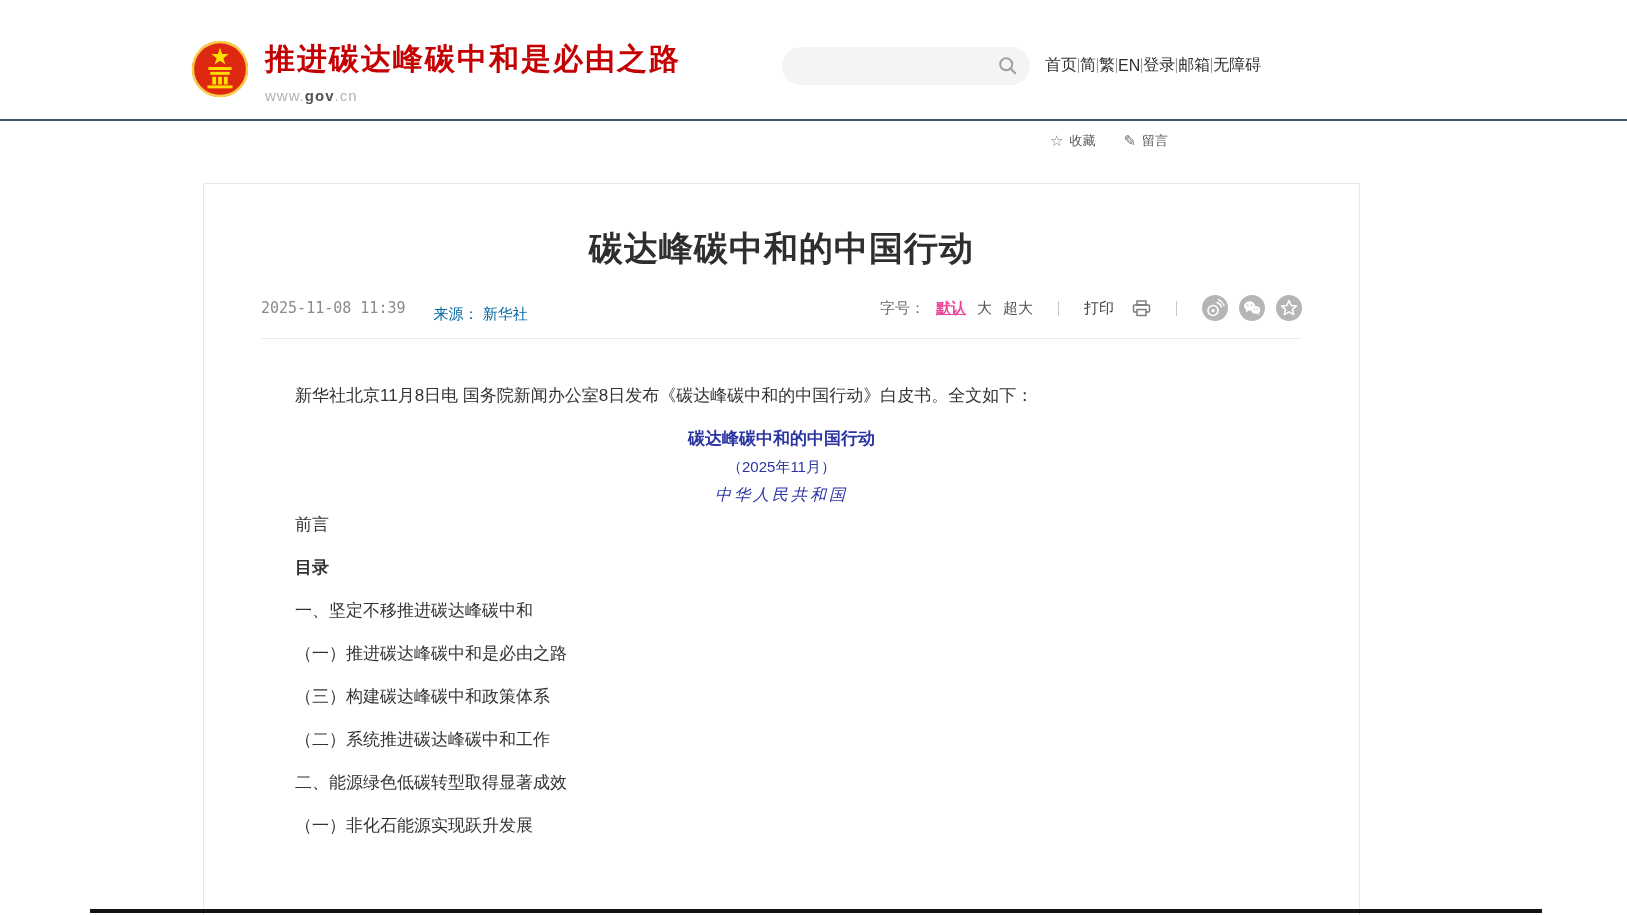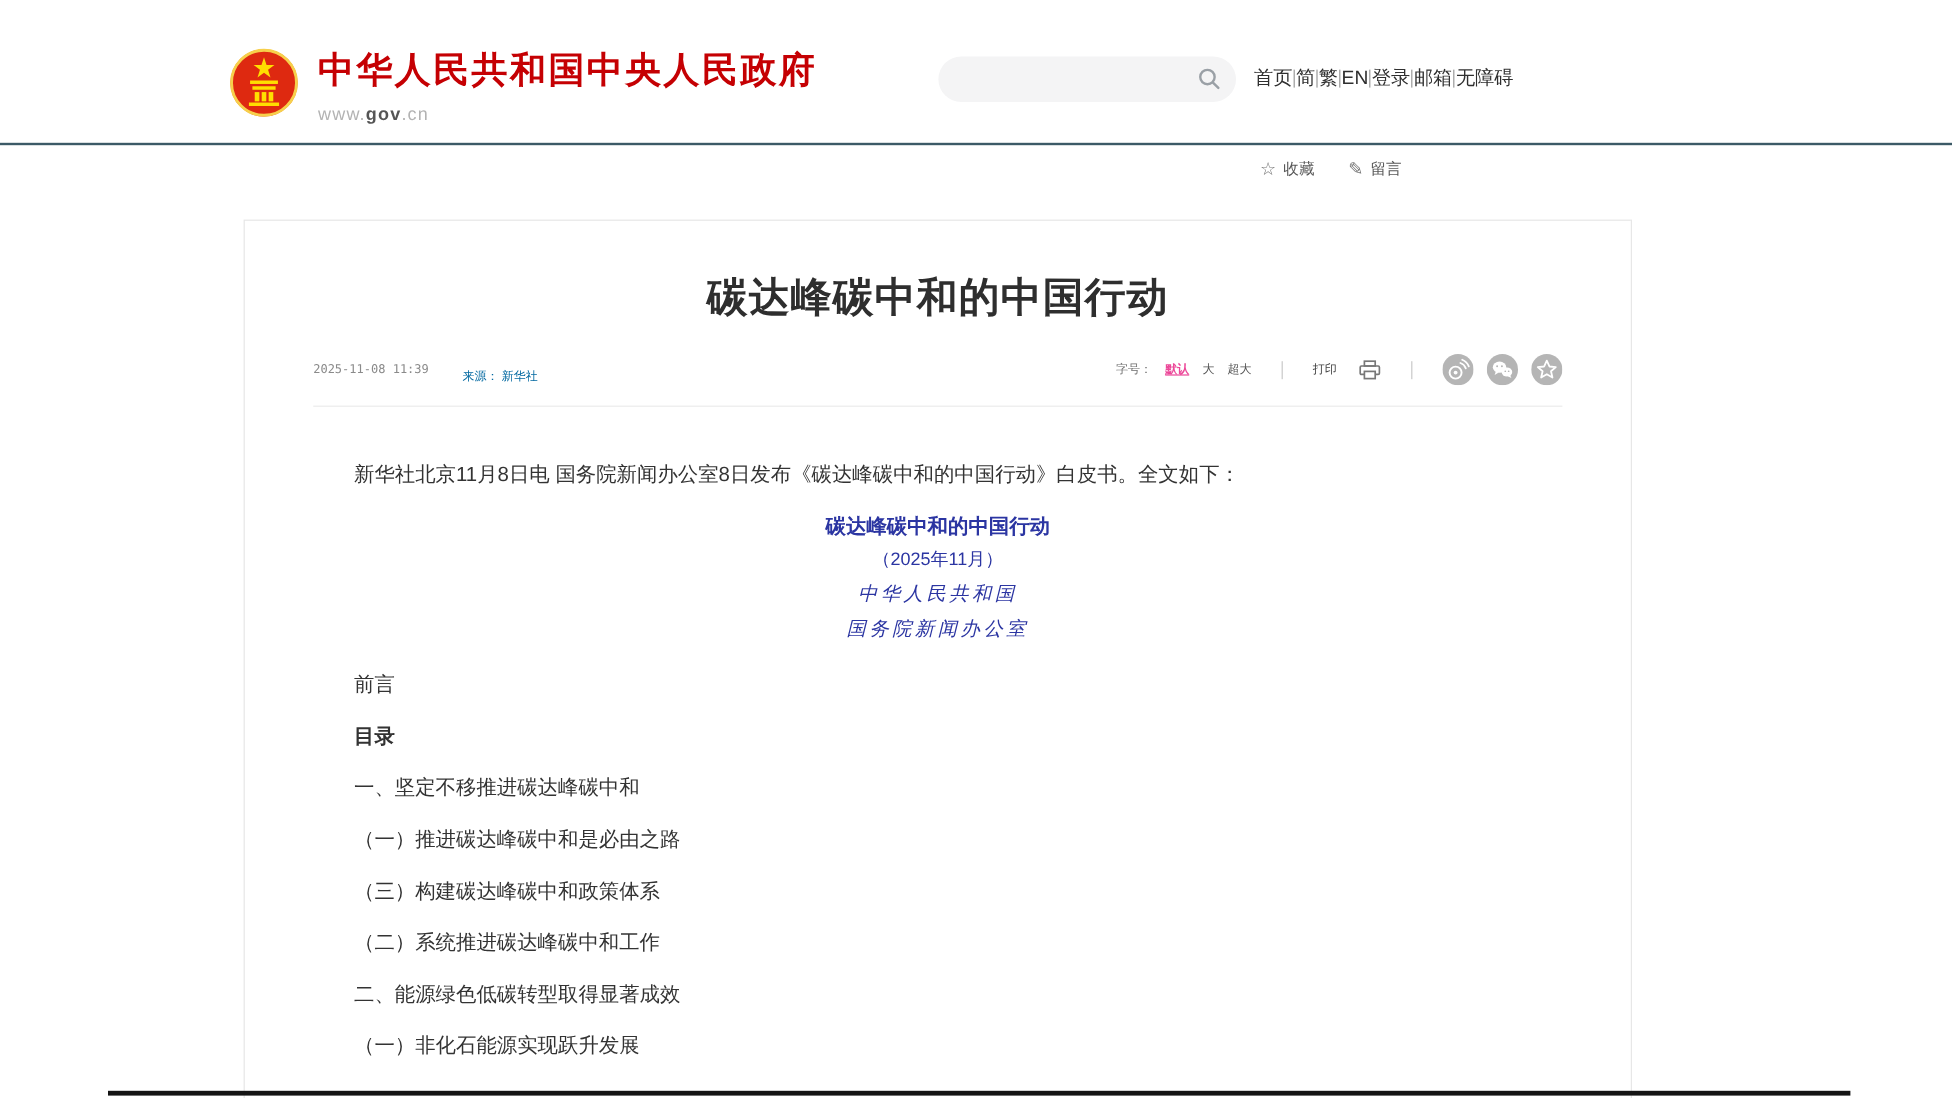--- a/index.html
+++ b/index.html
@@ -54,21 +54,21 @@
     position:absolute; left:203px; top:183px; width:1157px; height:900px;
     border:1px solid #e7e7e7; background:#fff; padding:0 57px;
   }
   .article-title {
     margin:44px 0 0; text-align:center; font-size:34px; line-height:40px;
     color:#2e2e2e; font-weight:600; letter-spacing:1px;
   }
 
   .meta-row {
     margin-top:30px; display:flex; justify-content:space-between;
-    height:20px; font-size:10px; color:#7d7d7d;
+    height:20px; font-size:15px; color:#7d7d7d;
   }
   .meta-left { display:flex; align-items:center; gap:28px; }
   .meta-date { font-family:"DejaVu Sans Mono","Liberation Mono",monospace; color:#8a8a8a; }
   .meta-source { color:#0369a1;margin-top:12px; }
   .meta-right { display:flex; align-items:center; gap:11px; }
   .fs-label { color:#6d6d6d; }
   .fs-default { color:#ec4899; font-weight:bold; text-decoration:underline; cursor:pointer; }
   .fs-opt { color:#555; cursor:pointer; }
   .vsep { width:1px; height:15px; background:#c9c9c9; margin:0 14px; }
   .print-link { display:flex; align-items:center; gap:18px; color:#444; cursor:pointer; }
@@ -103,21 +103,21 @@
       <circle cx="30" cy="30" r="28" fill="none" stroke="#f7d04b" stroke-width="2.5"></circle>
       <polygon fill="#ffde00" points="30,8 32.2,14.6 39,14.6 33.5,18.8 35.6,25.4 30,21.4 24.4,25.4 26.5,18.8 21,14.6 27.8,14.6"></polygon>
       <rect x="18" y="28" width="24" height="3" fill="#ffde00"></rect>
       <rect x="20" y="33" width="20" height="3" fill="#ffde00"></rect>
       <rect x="22" y="38" width="4" height="8" fill="#ffde00"></rect>
       <rect x="28" y="38" width="4" height="8" fill="#ffde00"></rect>
       <rect x="34" y="38" width="4" height="8" fill="#ffde00"></rect>
       <rect x="17" y="47" width="26" height="3" fill="#ffde00"></rect>
     </svg>
     <div>
-      <div class="site-title">中华人民共和国中央人民政府</div>
+      <div class="site-title">推进碳达峰碳中和是必由之路</div>
       <div class="site-url"><span>www.</span><span class="gov">gov</span><span>.cn</span></div>
     </div>
   </div>
 
   <div class="search-box">
     <input class="search-input" type="text" value="" style="">
     <svg class="magnifier-icon" viewBox="0 0 20 20">
       <circle cx="8.2" cy="8.2" r="6" fill="none" stroke="#9aa0a6" stroke-width="2"></circle>
       <line x1="12.8" y1="12.8" x2="17.3" y2="17.3" stroke="#9aa0a6" stroke-width="2" stroke-linecap="round"></line>
     </svg>
@@ -206,21 +206,20 @@
   </div>
 
   <div class="meta-divider"></div>
 
   <div class="article-body">
     <p class="p-indent">新华社北京11月8日电 国务院新闻办公室8日发布《碳达峰碳中和的中国行动》白皮书。全文如下：</p>
 
     <p class="p-center blue bold doc-title">碳达峰碳中和的中国行动</p>
     <p class="p-center blue doc-date">（2025年11月）</p>
     <p class="p-center blue doc-org">中华人民共和国</p>
-    <p class="p-center blue doc-org doc-org-last">国务院新闻办公室</p>
 
     <p class="p-indent">前言</p>
     <p class="p-indent toc-title">目录</p>
     <p class="p-indent">一、坚定不移推进碳达峰碳中和</p>
     <p class="p-indent">（一）推进碳达峰碳中和是必由之路</p>
     <p class="p-indent">（三）构建碳达峰碳中和政策体系</p>
     <p class="p-indent">（二）系统推进碳达峰碳中和工作</p>
     <p class="p-indent">二、能源绿色低碳转型取得显著成效</p>
     <p class="p-indent">（一）非化石能源实现跃升发展</p>
   </div>

